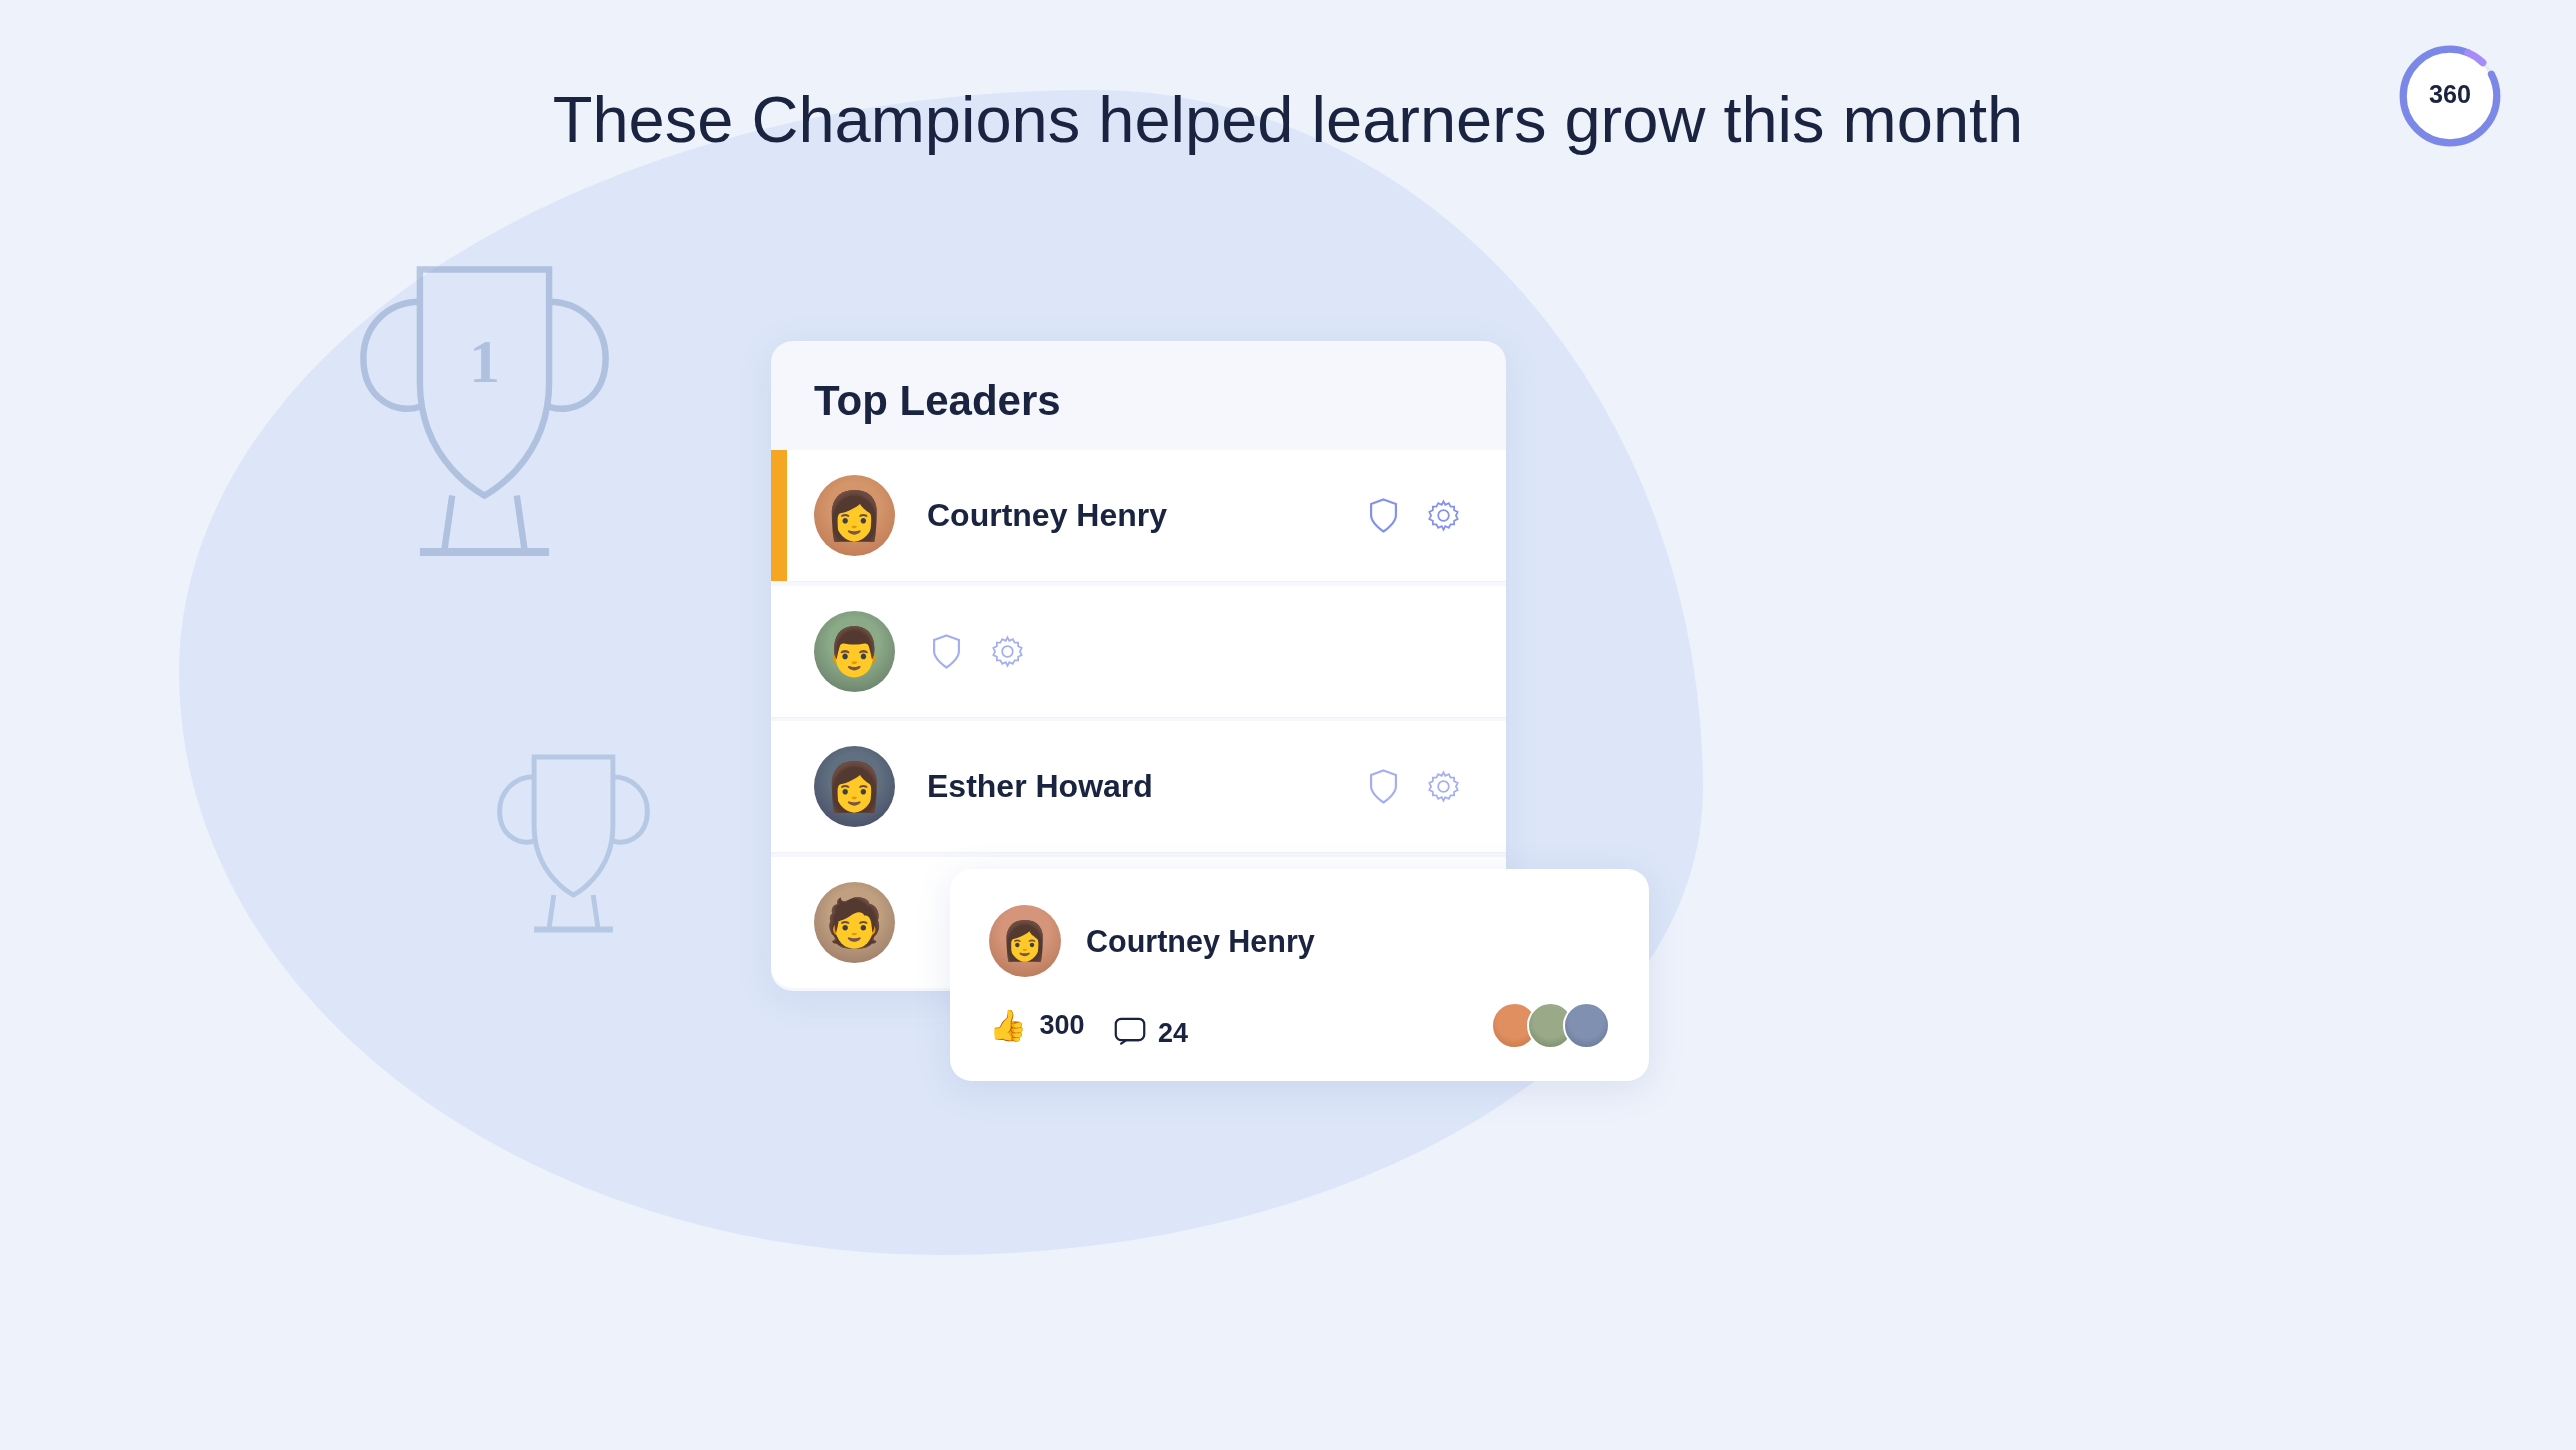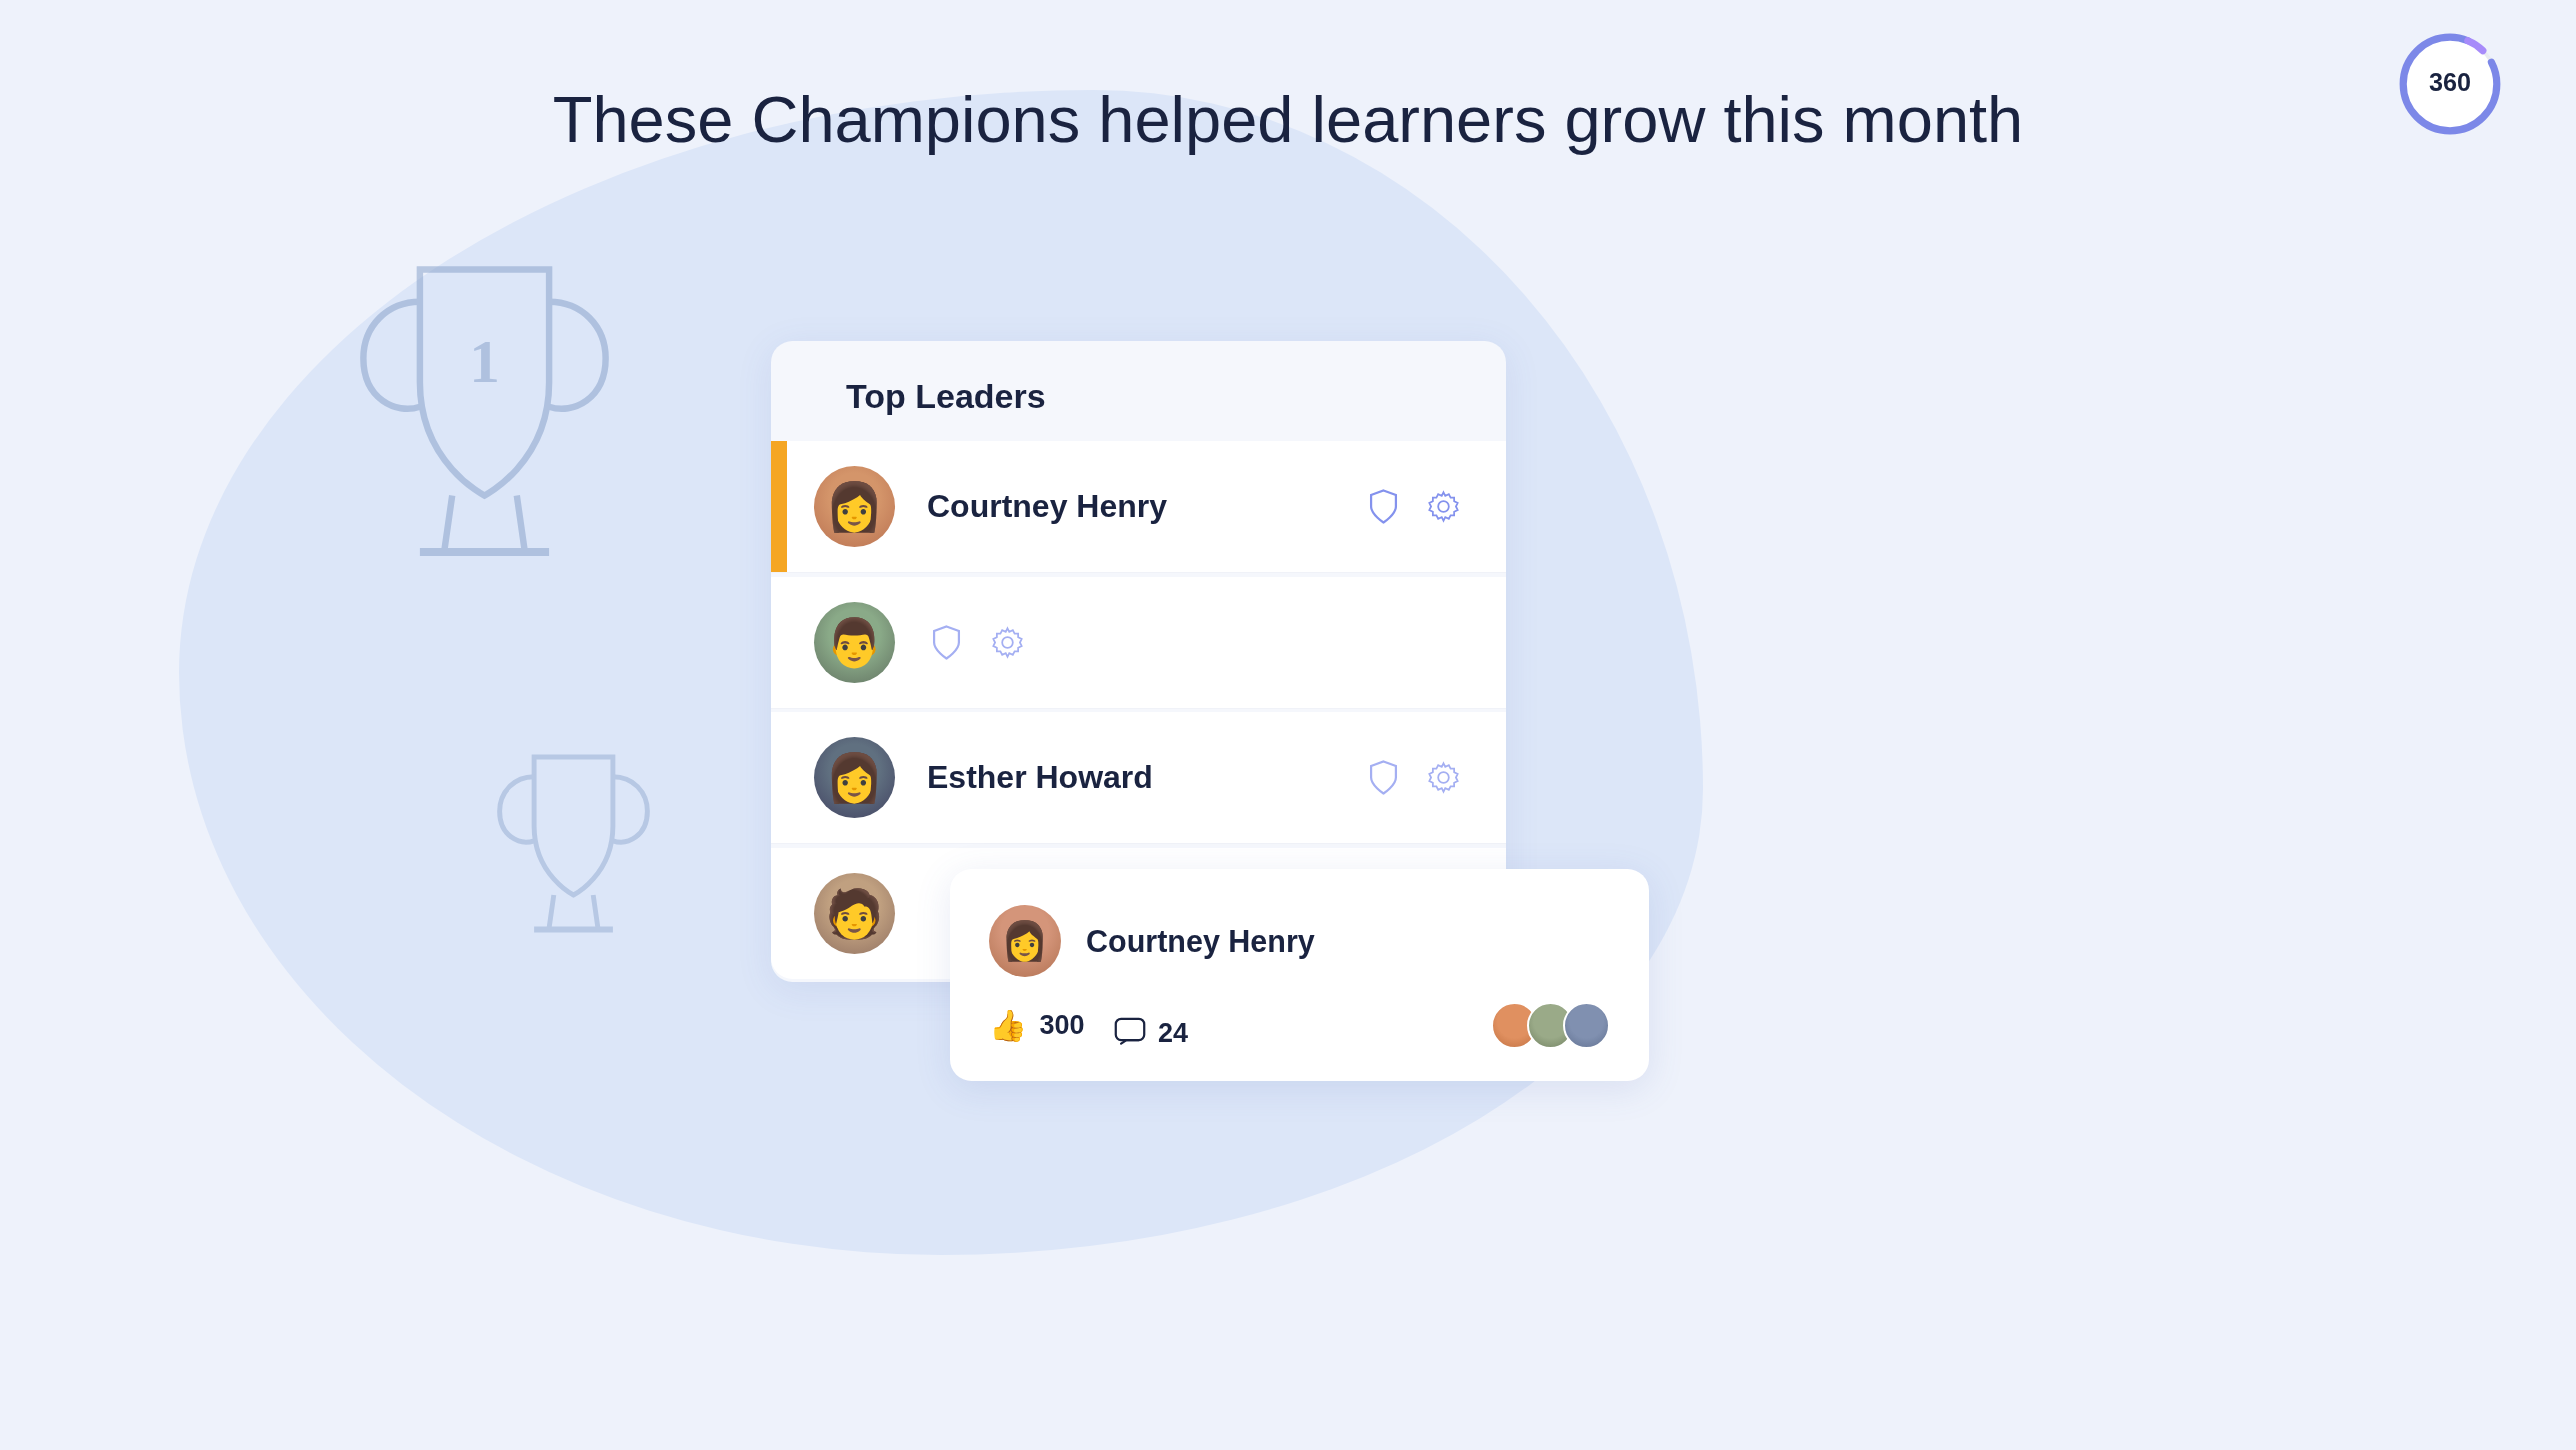--- a/index.html
+++ b/index.html
@@ -72,21 +72,21 @@
 
     .header-link {
       color: #3b82f6;
       text-decoration: underline;
       cursor: pointer;
     }
 
     
     .badge-360 {
       position: absolute;
-      top: 30px;
+      top: 42px;
       right: 72px;
       width: 108px;
       height: 108px;
       z-index: 10;
     }
 
     .badge-360 svg {
       width: 108px;
       height: 108px;
     }
@@ -98,25 +98,24 @@
       left: 771px;
       width: 735px;
       background: #f5f7fc;
       border-radius: 21.5px;
       padding: 36px 0 0 0;
       z-index: 5;
       box-shadow: 0 7.2px 36px rgba(80,100,180,0.10);
     }
 
     .leaders-card-title {
-      font-size: 34px;
+      font-size: 42px;
       font-weight: 700;
       color: #1a2340;
       padding: 0 43px 25px 43px;
-      margin-left: 32px;
     }
 
     
     .leader-row {
       display: flex;
       align-items: center;
       background: #fff;
       margin: 0 0 3.6px 0;
       padding: 25px 43px;
       border-bottom: 0.9px solid #f0f2f8;

